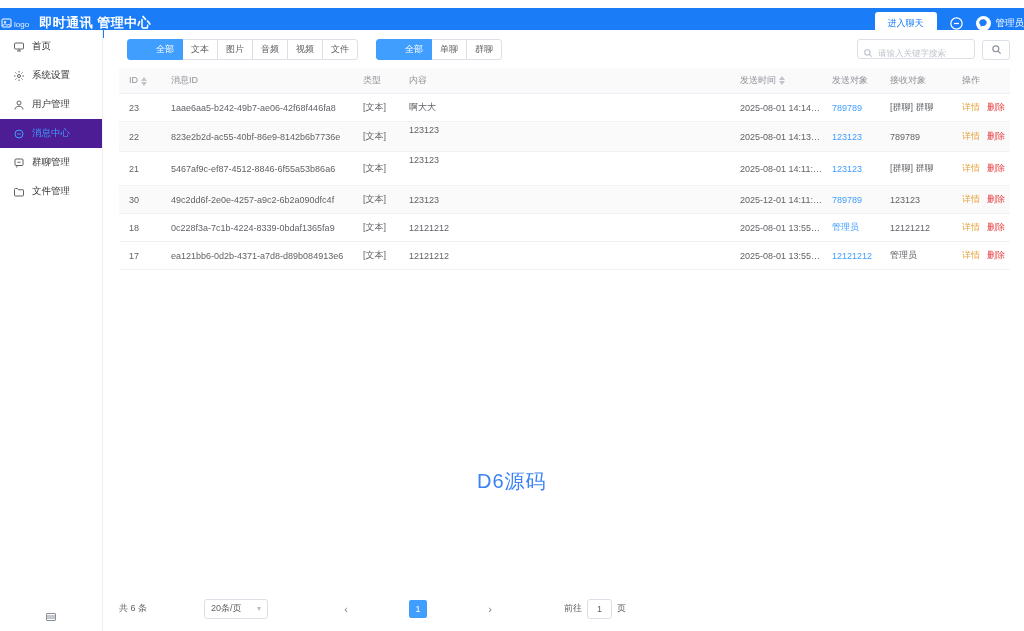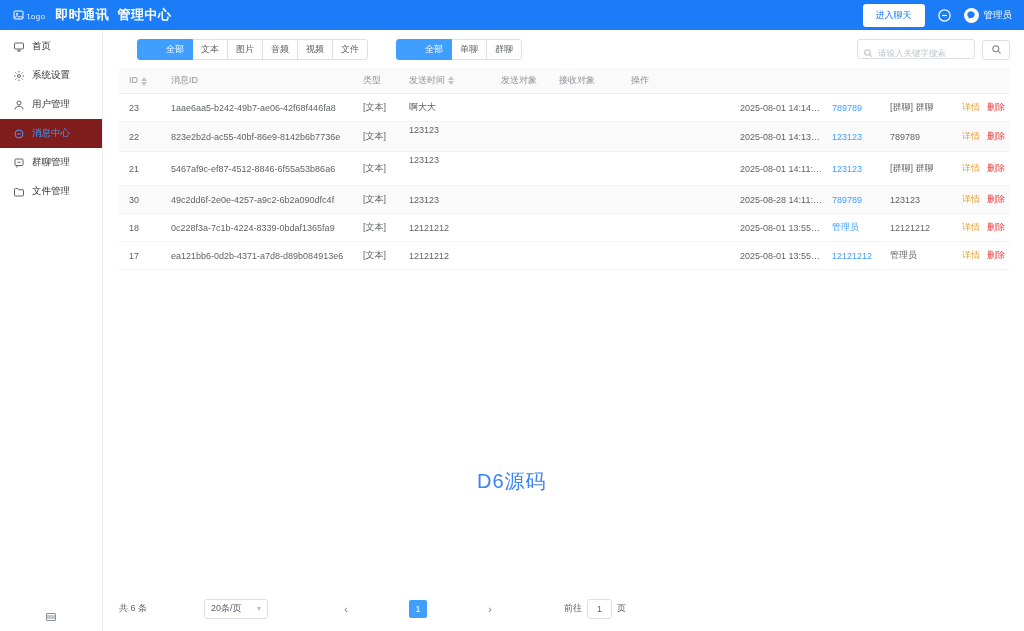--- a/index.html
+++ b/index.html
@@ -1,59 +1,59 @@
 <!DOCTYPE html>
 <html><head>
 <meta charset="utf-8">
 <style>
   * { margin:0; padding:0; box-sizing:border-box; }
   html,body { width:1024px; height:631px; }
   body { font-family:"Liberation Sans","DejaVu Sans",sans-serif; background:#fff; color:#606266; }
   .app { position:relative; width:1024px; height:631px; overflow:hidden; background:#fff; }
 
   
-  .topbar { position:absolute; top:0; left:0; right:0; height:30px; background:#1b7cf7;
-            display:flex; align-items:center; padding:0 12px;font-family:Liberation Mono, monospace; }
+  .topbar { position:absolute; top:8px; left:0; right:0; height:30px; background:#1b7cf7;
+            display:flex; align-items:center; padding:0 0; }
   .brand { display:flex; align-items:center; gap:4px; color:#fff; }
   .logo-broken { display:flex; align-items:flex-end; gap:1px; color:#fff; }
   .logo-broken svg { display:block; }
   .logo-alt { font-size:8px; color:#eaf2ff; }
   .app-title { font-size:13px; font-weight:bold; color:#fff; margin-left:6px; letter-spacing:0.5px; }
   .topbar-right { margin-left:auto; display:flex; align-items:center; gap:12px; }
   .enter-chat-btn { background:#fff; color:#1b7cf7; border:none; border-radius:3px;
                     font-size:9px; padding:5px 13px; cursor:pointer; font-family:inherit; }
   .top-icon { display:flex; align-items:center; justify-content:center; cursor:pointer; }
   .admin-chip { display:flex; align-items:center; gap:5px; cursor:pointer; }
   .avatar { width:15px; height:15px; border-radius:50%; background:#fff; display:flex;
             align-items:center; justify-content:center; }
   .admin-name { color:#fff; font-size:9.5px; }
 
   
   .sidebar { position:absolute; top:30px; left:0; bottom:0; width:103px; background:#fff;
              border-right:1px solid #eef0f3; padding-top:2px; }
   .side-item { display:flex; align-items:center; gap:7px; height:29px; padding-left:13px;
                font-size:9.5px; color:#303133; cursor:pointer; }
   .side-item .si-icon { display:flex; color:#606266; }
-  .side-item.active { background:#7f1d1d; color:#409eff; }
+  .side-item.active { background:#4c1d95; color:#409eff; }
   .side-item.active .si-icon { color:#409eff; }
   .collapse-btn { position:absolute; bottom:8px; left:50%; transform:translateX(-50%);
                   color:#8a9099; cursor:pointer; display:flex; }
 
   
   .main { position:absolute; top:30px; left:104px; right:0; bottom:0; background:#fff;
           display:flex; flex-direction:column; }
   .toolbar { display:flex; align-items:center; justify-content:space-between;
              padding:9px 14px 7px 15px; }
   .tab-groups { display:flex; align-items:center; }
   .btn-group { display:flex; }
   .btn-group + .btn-group { margin-left:10px; }
   .gbtn { font-size:9px; color:#606266; background:#fff; border:1px solid #dcdfe6;
           padding:0 8px; height:21px; line-height:19px; cursor:pointer; margin-left:-1px;
           font-family:inherit; white-space:nowrap; }
-  .btn-group .gbtn:first-child { border-radius:3px 0 0 3px; margin-left:18px;padding-left:28px; }
+  .btn-group .gbtn:first-child { border-radius:3px 0 0 3px; margin-left:8px;padding-left:28px; }
   .btn-group .gbtn:last-child { border-radius:0 3px 3px 0; }
   .gbtn.active { background:#409eff; border-color:#409eff; color:#fff; position:relative; z-index:1; }
   .search-wrap { display:flex; align-items:center; gap:7px; }
   .search-box { position:relative; }
   .search-input { width:118px; height:20px; border:1px solid #dcdfe6; border-radius:3px;
                   font-size:8.5px; padding:7px 6px 0 20px; color:#606266; outline:none; font-family:inherit; }
   .search-input::placeholder { color:#bfc4cc; }
   .search-box .mag { position:absolute; left:6px; top:4.5px; color:#b8bec7; }
   .search-btn { width:28px; height:20px; border:1px solid #dcdfe6; border-radius:3px; background:#fff;
                 display:flex; align-items:center; justify-content:center; cursor:pointer; color:#8a9099; }
@@ -242,20 +242,21 @@
     <div class="table">
       <div class="thead">
         <div class="cell col-id">
           <span>ID</span><span class="carets">
               <i class="caret-up"></i>
               <i class="caret-down"></i>
             </span>
         </div>
         <div class="cell col-msgid">消息ID</div>
         <div class="cell col-type">类型</div>
+        <div class="cell col-content">内容</div>
         <div class="cell col-time">
           <span>发送时间</span><span class="carets">
               <i class="caret-up"></i>
               <i class="caret-down"></i>
             </span>
         </div>
         <div class="cell col-sender">发送对象</div>
         <div class="cell col-receiver">接收对象</div>
         <div class="cell col-ops">操作</div>
       </div>
@@ -291,21 +292,21 @@
         <div class="cell col-sender"><span class="link">123123</span></div>
         <div class="cell col-receiver">[群聊] 群聊</div>
         <div class="cell col-ops"><span class="op-detail">详情</span><span class="op-delete">删除</span></div>
       </div>
 
       <div class="trow striped">
         <div class="cell col-id">30</div>
         <div class="cell col-msgid">49c2dd6f-2e0e-4257-a9c2-6b2a090dfc4f</div>
         <div class="cell col-type">[文本]</div>
         <div class="cell col-content">123123</div>
-        <div class="cell col-time">2025-08-28 14:11:31</div>
+        <div class="cell col-time">2025-12-01 14:11:31</div>
         <div class="cell col-sender"><span class="link">789789</span></div>
         <div class="cell col-receiver">123123</div>
         <div class="cell col-ops"><span class="op-detail">详情</span><span class="op-delete">删除</span></div>
       </div>
 
       <div class="trow">
         <div class="cell col-id">18</div>
         <div class="cell col-msgid">0c228f3a-7c1b-4224-8339-0bdaf1365fa9</div>
         <div class="cell col-type">[文本]</div>
         <div class="cell col-content">12121212</div>

